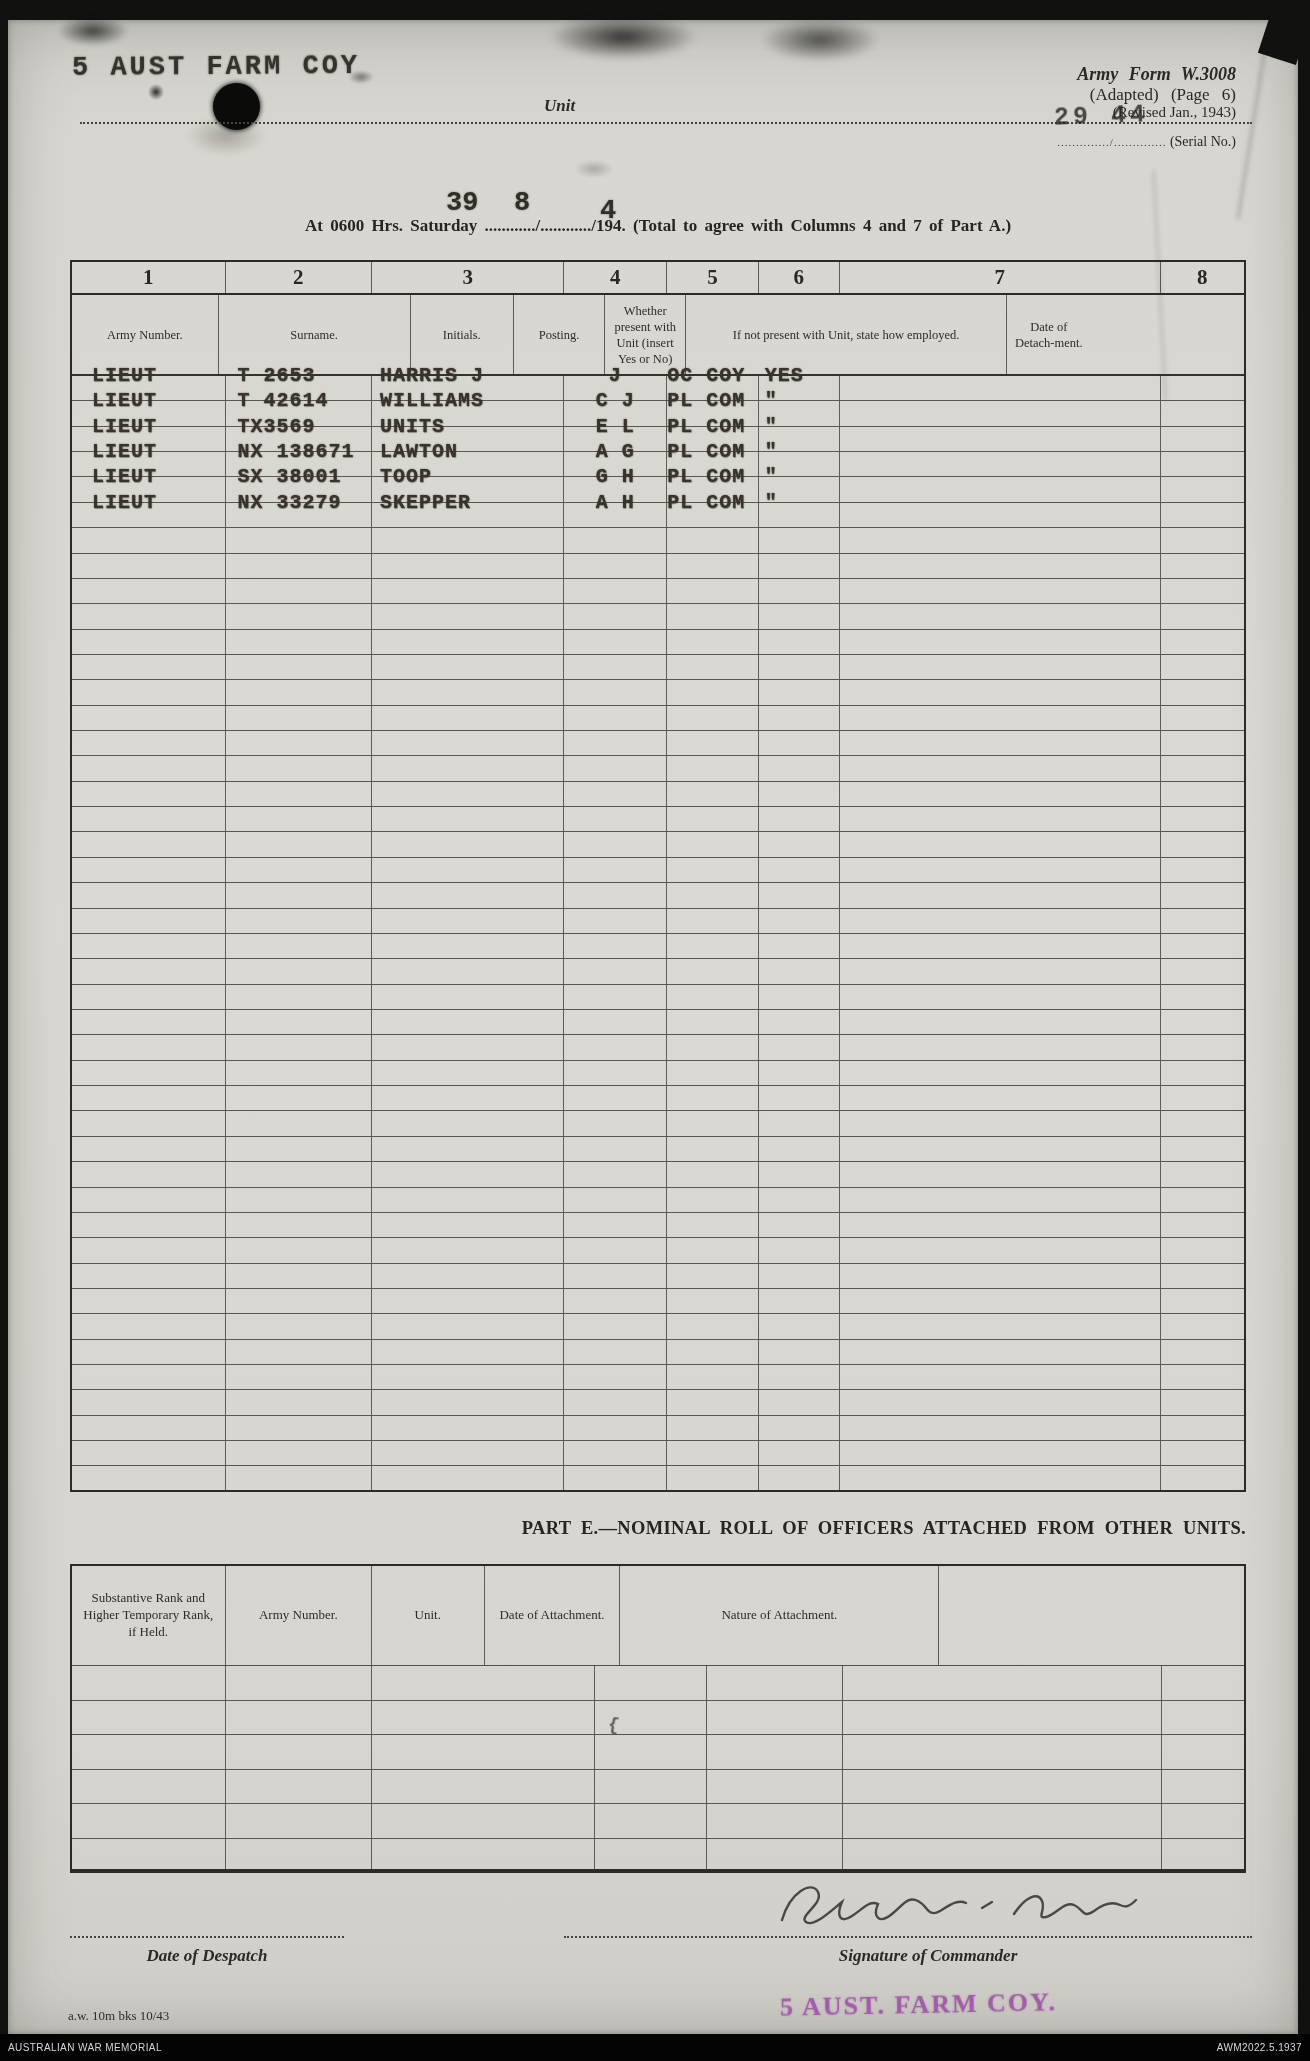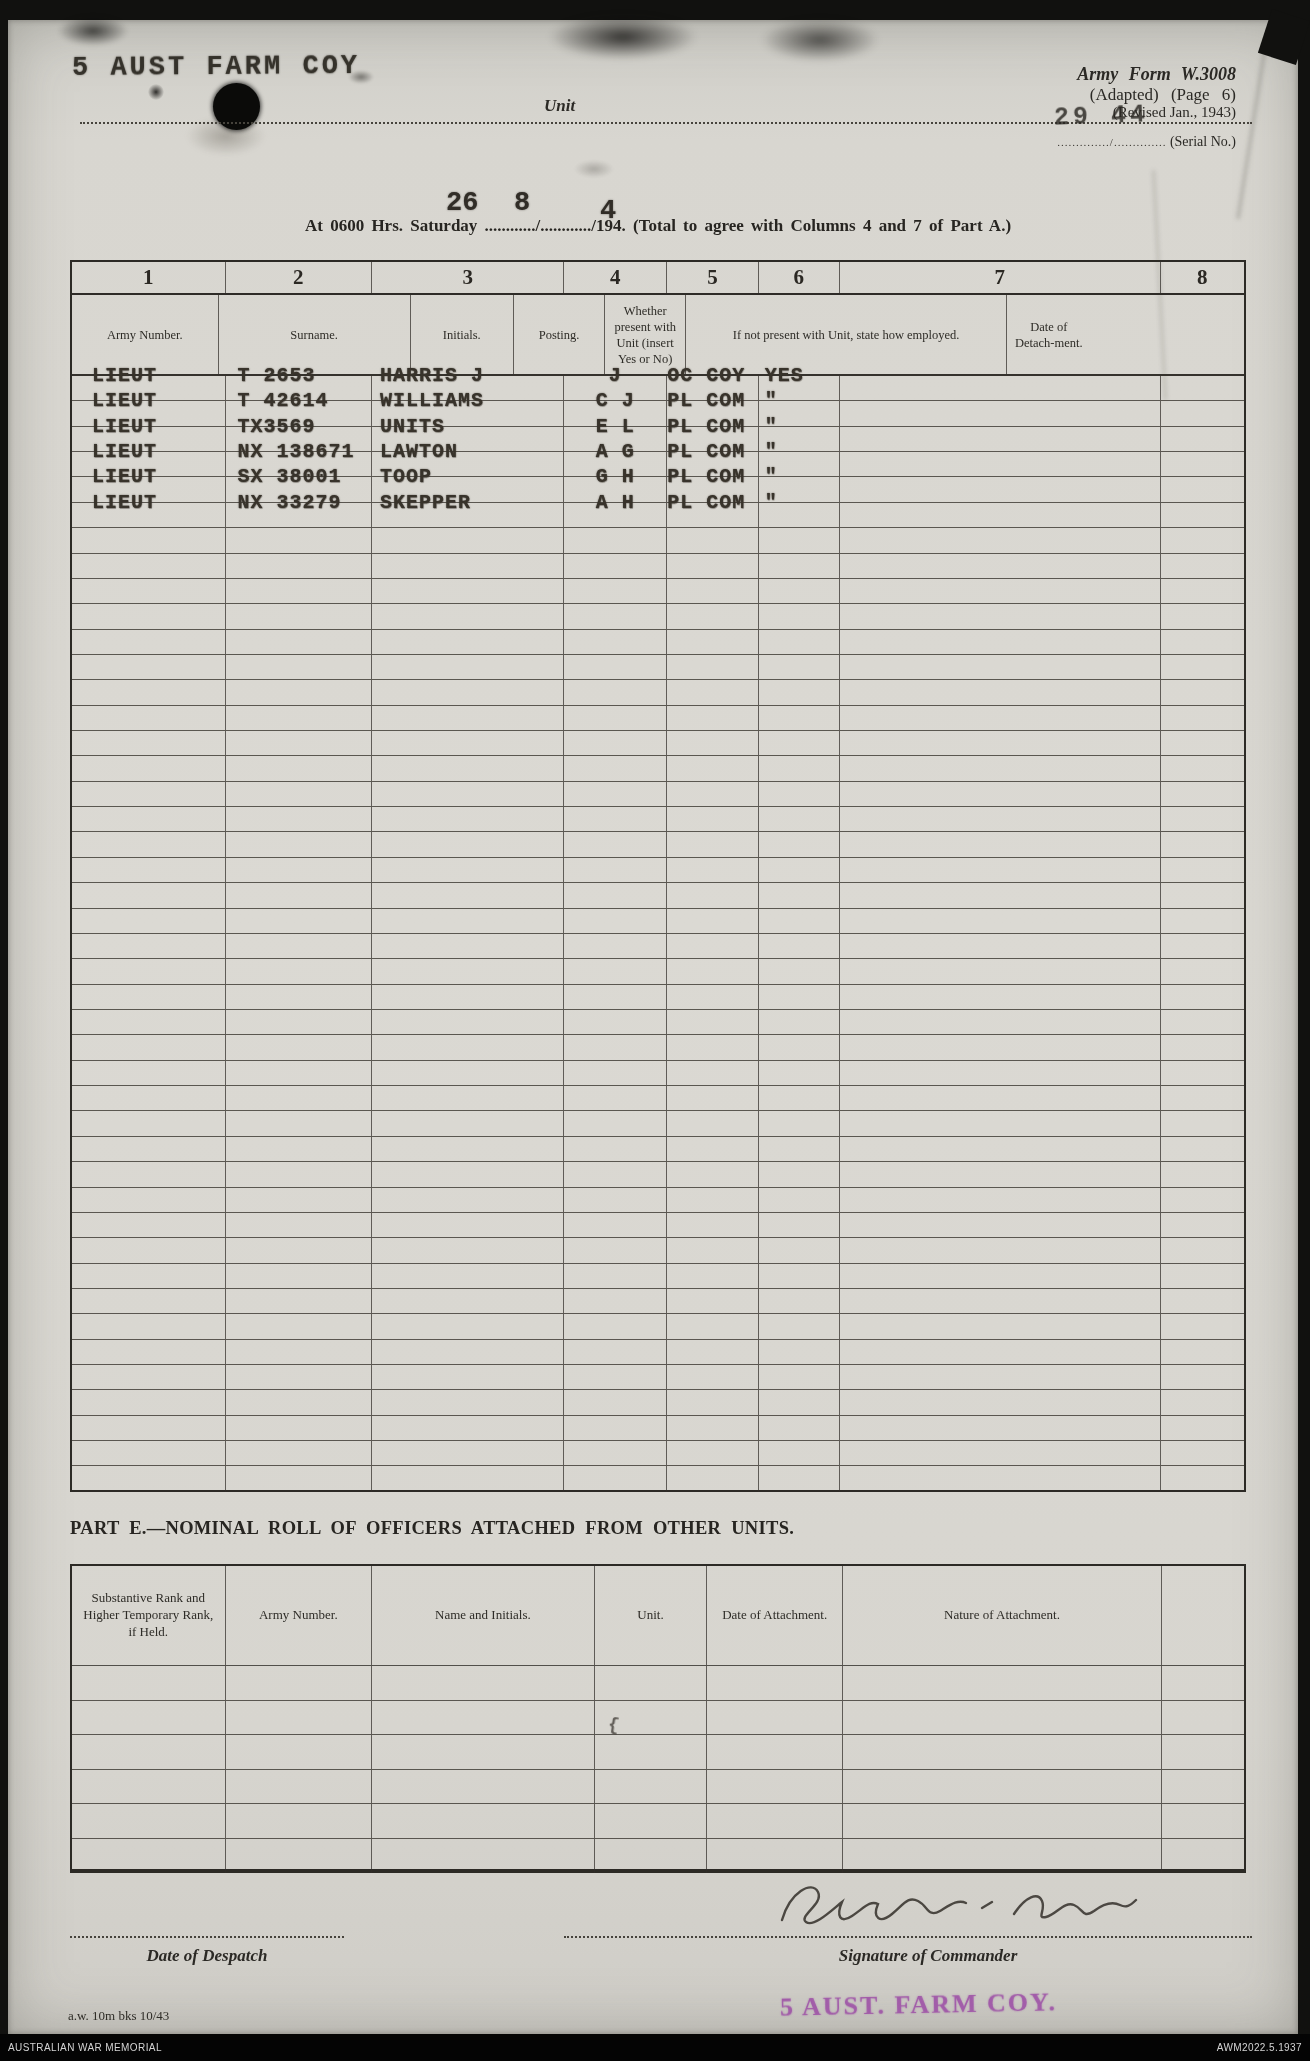--- a/index.html
+++ b/index.html
@@ -54,21 +54,21 @@
   .typed{position:absolute;top:-12px;left:0;right:0;height:24px;line-height:24px;
       font-family:"Liberation Mono","DejaVu Sans Mono",monospace;font-weight:bold;font-size:20px;
       letter-spacing:1px;color:#38332b;white-space:pre;filter:blur(.35px);
       text-shadow:0 0 1.5px rgba(52,47,40,.85),.5px .5px 0 rgba(52,47,40,.3);}
   .typed-c0{padding-left:20px;}
   .typed-c1{padding-left:12px;}
   .typed-c2{padding-left:8px;}
   .typed-c3{text-align:center;}
   .typed-c4{text-align:left;}
   .typed-c5{padding-left:6px;}
-  .pe-title{left:62px;top:1498px;width:1176px;text-align:left;font-weight:bold;font-size:18.5px;
+  .pe-title{left:62px;top:1498px;width:1176px;text-align:right;font-weight:bold;font-size:18.5px;
       letter-spacing:.3px;word-spacing:5px;color:#272521;}
   .stray-mark{left:600px;top:1694px;font-family:"Liberation Mono","DejaVu Sans Mono",monospace;
       font-weight:bold;font-size:19px;color:rgba(50,46,40,.7);transform:rotate(8deg);filter:blur(.3px);}
   
   .despatch-rule{left:62px;top:1898px;width:274px;height:18px;border-bottom:2px dotted #46433c;}
   .sig-rule{left:556px;top:1898px;width:688px;height:18px;border-bottom:2px dotted #46433c;}
   .despatch-label{left:62px;top:1926px;width:274px;text-align:center;font-style:italic;
       font-weight:bold;font-size:17px;color:#2b2925;}
   .sig-label{left:740px;top:1926px;width:360px;text-align:center;font-style:italic;
       font-weight:bold;font-size:17px;color:#2b2925;}
@@ -121,21 +121,21 @@
       <div class="form-l1">Army Form W.3008</div>
       <div class="form-l2">(Adapted)  (Page 6)</div>
       <div class="form-l3">(Revised Jan., 1943)</div>
     </div>
     <div class="abs date-stamp">29 44</div>
     <div class="abs serial-line">
       <span class="serial-dots">............../..............</span>
       <span>(Serial No.)</span>
     </div>
 
-    <div class="abs hand-digit" style="left:438px;top:168px;">26</div>
+    <div class="abs hand-digit" style="left:438px;top:168px;">39</div>
     <div class="abs hand-digit" style="left:506px;top:168px;">8</div>
     <div class="abs hand-digit" style="left:592px;top:176px;">4</div>
     <div class="abs pd-subtitle">At 0600 Hrs. Saturday ............/............/194.    (Total to agree with Columns 4 and 7 of Part A.)</div>
 
     <div class="abs ftable" id="partd-table">
       <div class="trow num-row" id="pd-nums">
           <div class="cell" style="width: 13.1%;">1</div>
           <div class="cell" style="width: 12.5%;">2</div>
           <div class="cell" style="width: 16.4%;">3</div>
           <div class="cell" style="width: 8.8%;">4</div>
@@ -667,21 +667,20 @@
             <div class="cell" style="width: 7.1%;"></div>
           </div>
         </div>
     </div>
 
     <div class="abs pe-title">PART E.—NOMINAL ROLL OF OFFICERS ATTACHED FROM OTHER UNITS.</div>
     <div class="abs ftable" id="parte-table">
       <div class="trow pe-lbl-row" id="pe-labels">
           <div class="cell" style="width: 13.1%;">Substantive Rank and Higher Temporary Rank, if Held.</div>
           <div class="cell" style="width: 12.5%;">Army Number.</div>
-          <div class="cell" style="width: 19%;">Name and Initials.</div>
           <div class="cell" style="width: 9.6%;">Unit.</div>
           <div class="cell" style="width: 11.6%;">Date of Attachment.</div>
           <div class="cell" style="width: 27.2%;">Nature of Attachment.</div>
           <div class="cell" style="width: 7%;"></div>
         </div>
       <div id="pe-body">
           <div class="trow body-row" style="height: 34.5px;">
             <div class="cell" style="width: 13.1%;"></div>
             <div class="cell" style="width: 12.5%;"></div>
             <div class="cell" style="width: 19%;"></div>

